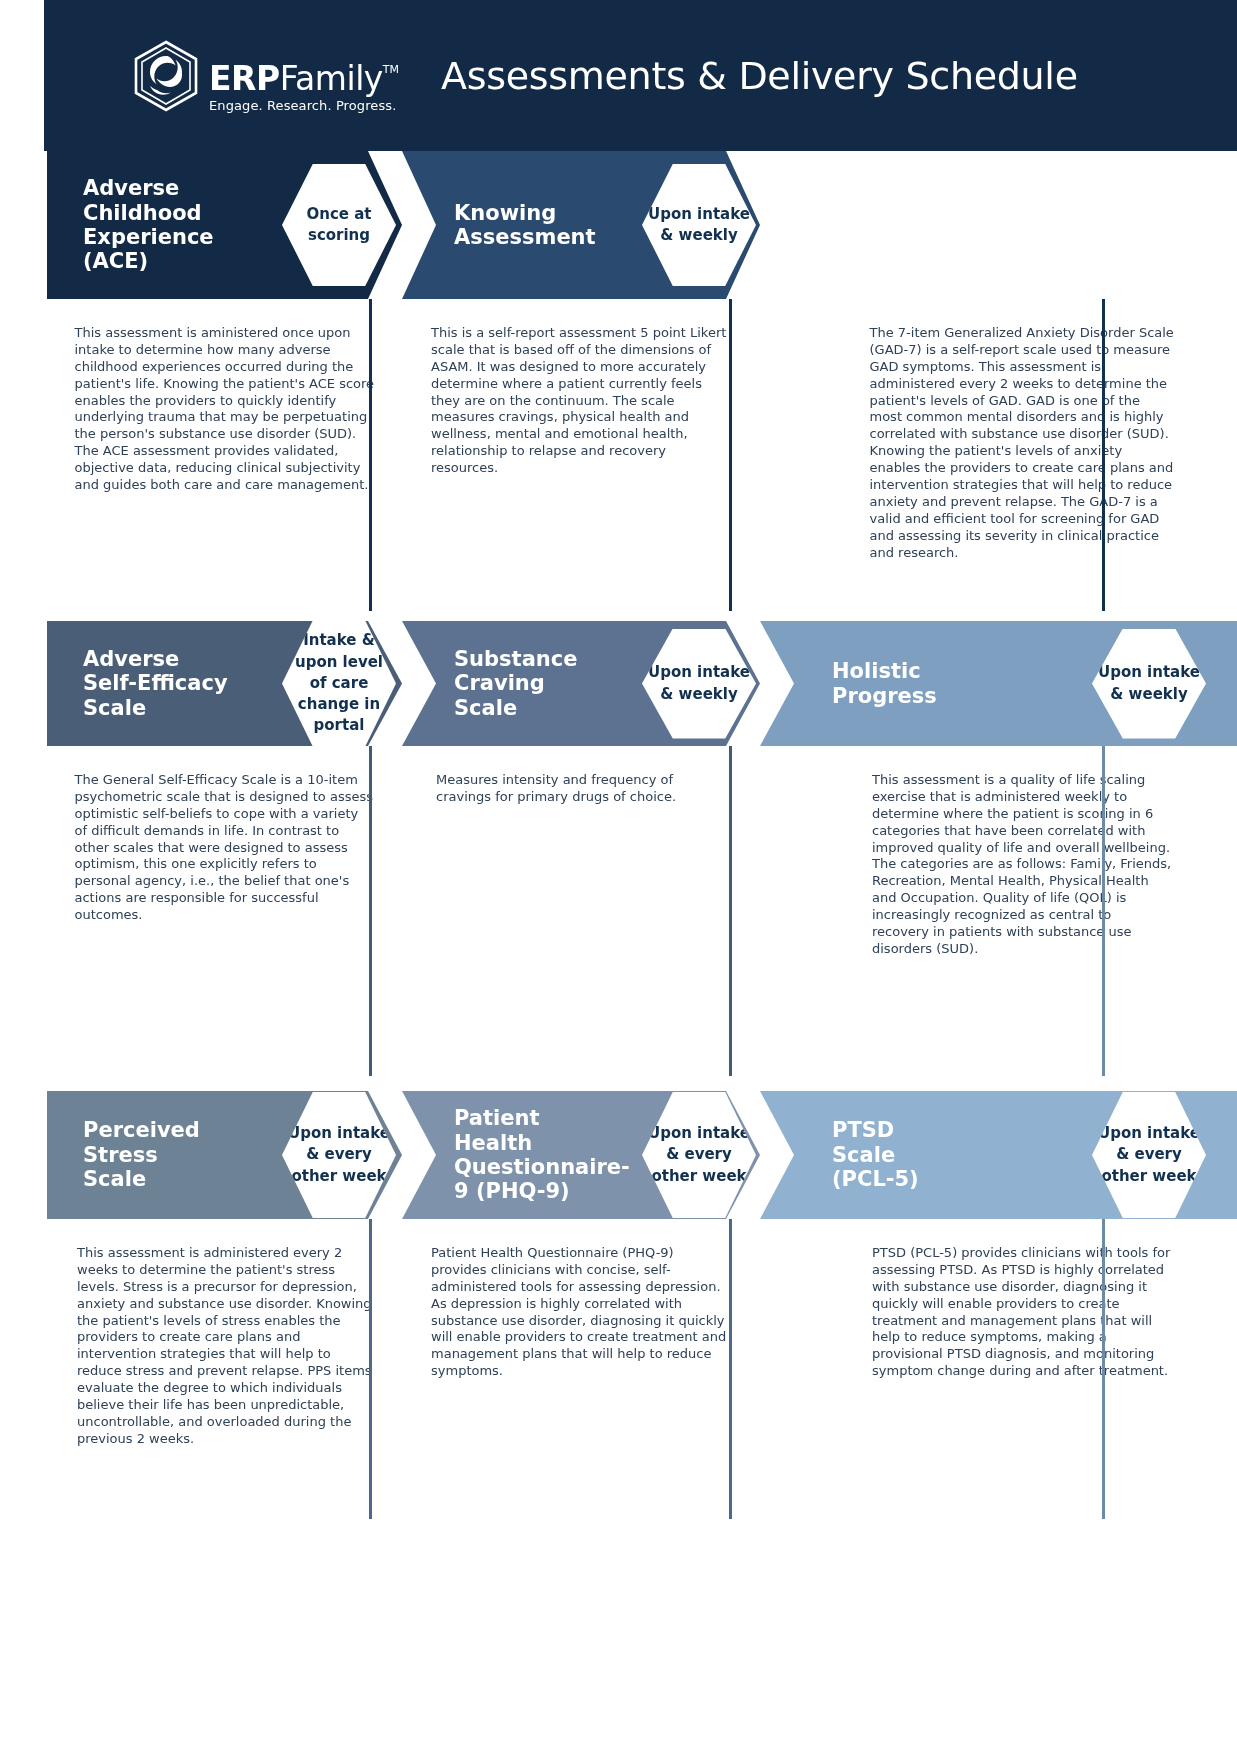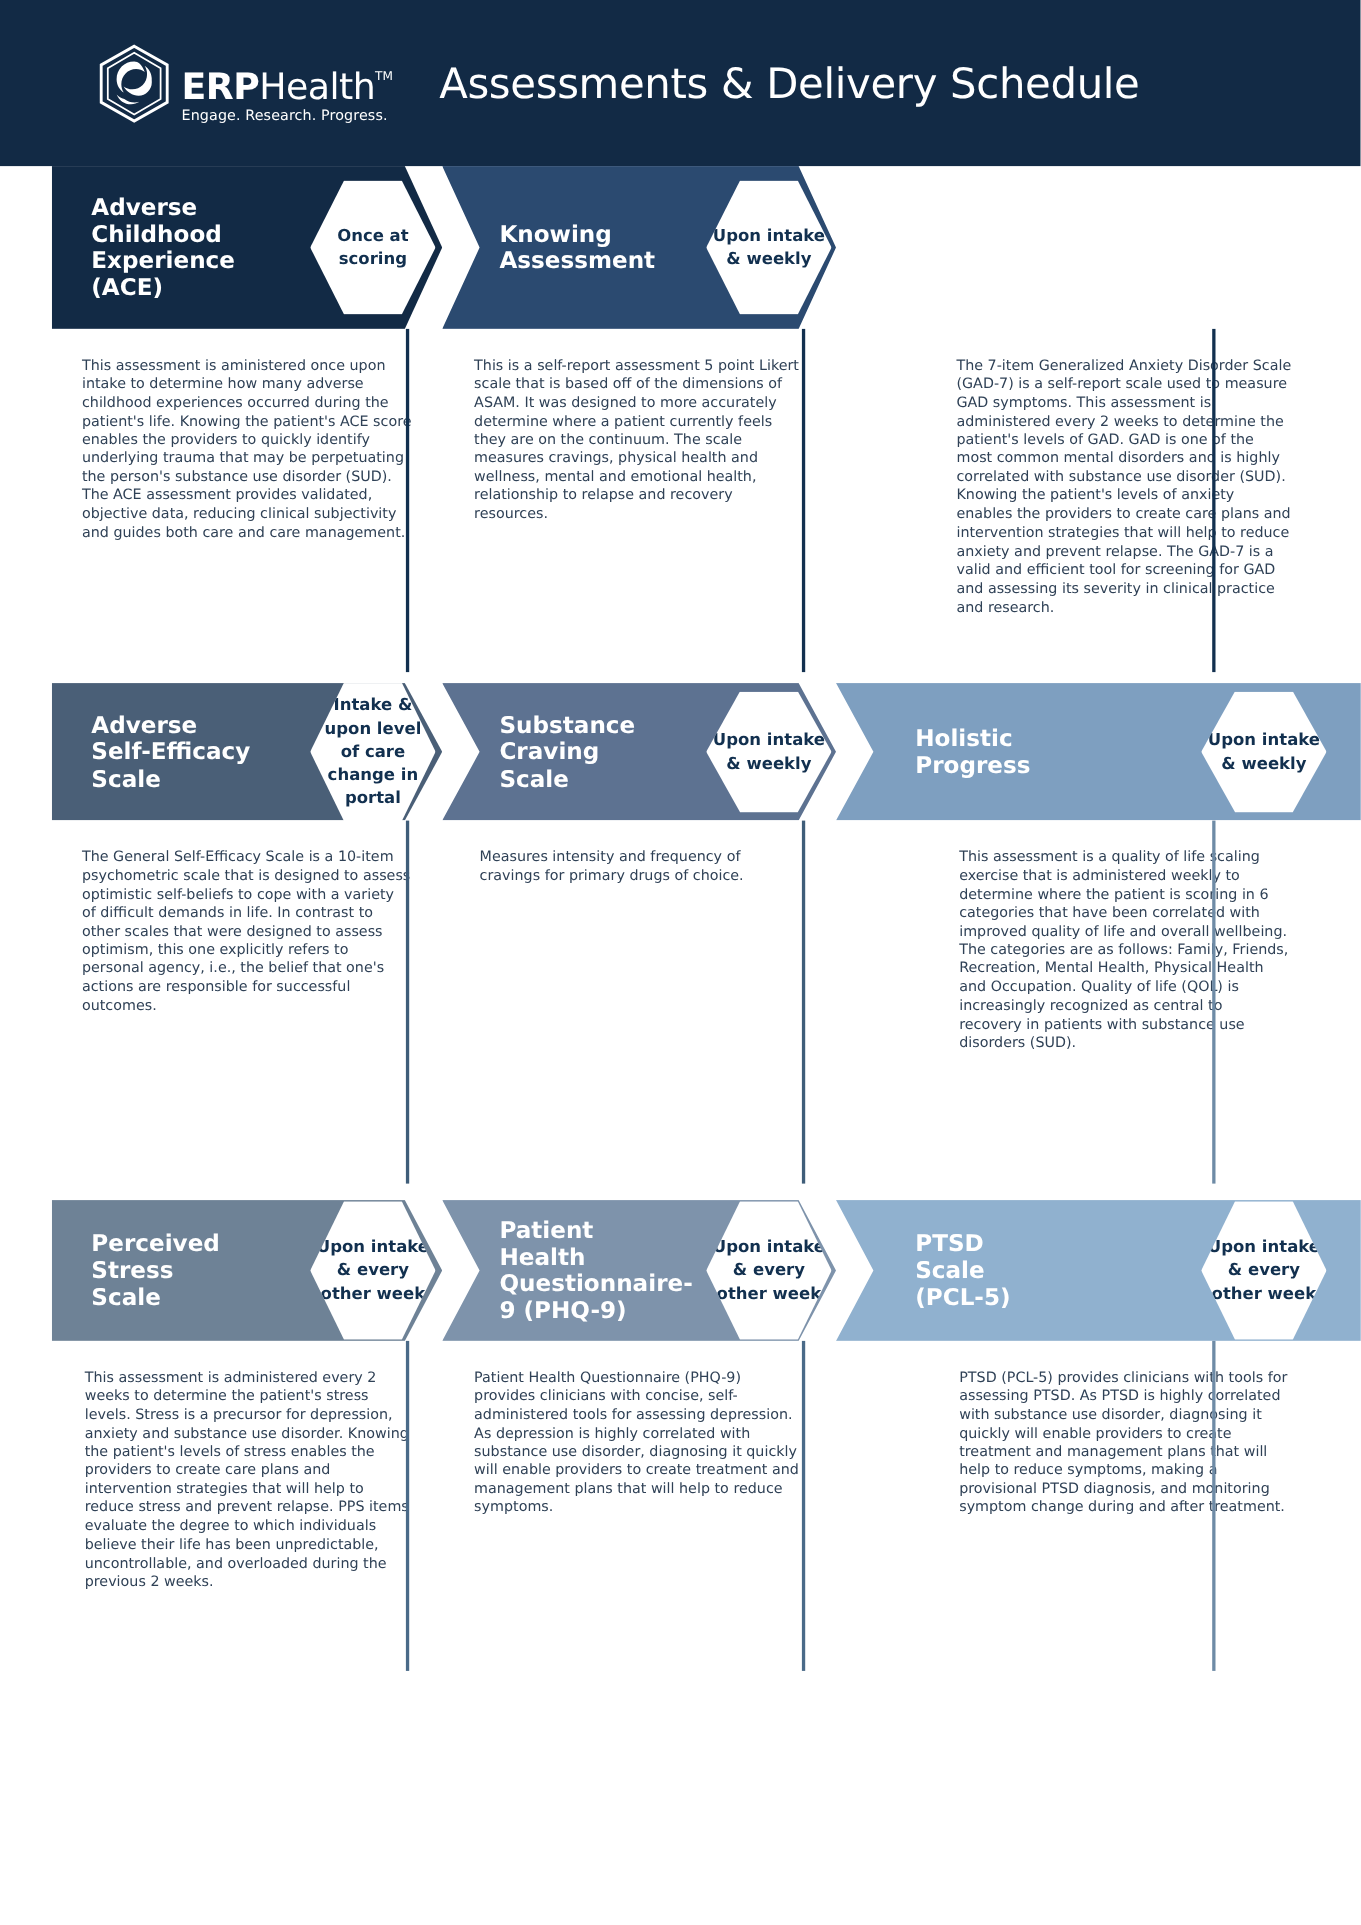--- a/index.html
+++ b/index.html
@@ -13,20 +13,21 @@
   }
 
   
   .topbar {
     height:151px;
     background:#122a45;
     display:flex;
     align-items:center;
     padding-left:88px;
     gap:22px;
+    margin-left:44px;
   }
   .logo-lockup { display:flex; align-items:flex-end; gap:9px; }
   .logo-mark { width:68px; height:72px; flex:0 0 auto; }
   .logo-words { display:flex; flex-direction:column; align-items:flex-start; line-height:1; }
   .logo-row1 { display:flex; align-items:flex-start; }
   .logo-erp {
     color:#ffffff; font-weight:bold; font-size:33px; letter-spacing:-0.5px;
     font-family:"DejaVu Sans", sans-serif;
   }
   .logo-health {
@@ -139,21 +140,21 @@
     <svg class="logo-mark" viewBox="0 0 68 72">
       <polygon points="34,2 64,19 64,53 34,70 4,53 4,19" fill="none" stroke="#ffffff" stroke-width="2.6"></polygon>
       <polygon points="34,8 58,22 58,50 34,64 10,50 10,22" fill="none" stroke="#ffffff" stroke-width="1.6"></polygon>
       <path d="M34 16c-9 0-16 7-16 16 0 5 2.5 9.5 6.5 12.2-1.4-2.2-2.2-4.8-2.2-7.6 0-7.6 6-13.8 13.4-13.8 3 0 5.7 1 7.9 2.6C40.8 18.6 37.6 16 34 16z" fill="#ffffff"></path>
       <path d="M50 32c0-5-2.5-9.5-6.5-12.2 1.4 2.2 2.2 4.8 2.2 7.6 0 7.6-6 13.8-13.4 13.8-3 0-5.7-1-7.9-2.6 2.8 4.8 8 8.4 13.6 8.4 6.6 0 12-5.4 12-12 0-1 0-2-.1-3z" fill="#ffffff"></path>
       <path d="M25 50c4 3 9 4 13.7 2.6-2.2 1.4-4.8 2.2-7.6 2.2-6 0-11-3.7-13-9 1.6 1.8 4 3.4 6.9 4.2z" fill="#ffffff"></path>
     </svg>
     <div class="logo-words">
       <div class="logo-row1">
         <span class="logo-erp">ERP</span>
-        <span class="logo-health">Health</span>
+        <span class="logo-health">Family</span>
         <span class="logo-tm">TM</span>
       </div>
       <div class="logo-tag">Engage. Research. Progress.</div>
     </div>
   </div>
   <div class="page-title">Assessments &amp; Delivery Schedule</div>
 </div>
 
 <div class="board">
 

